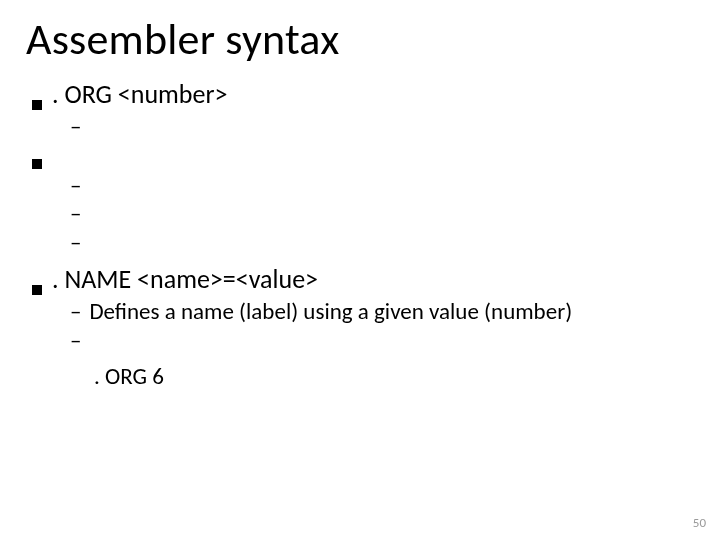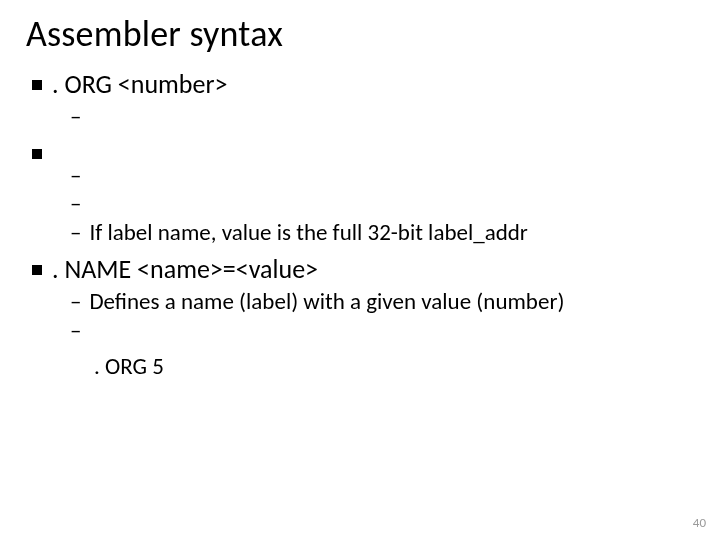--- a/index.html
+++ b/index.html
@@ -13,36 +13,36 @@
     overflow: hidden;
   }
   .slide {
     position: relative;
     width: 720px;
     height: 540px;
     box-sizing: border-box;
     padding: 12px 26px 0 26px;
   }
   .title {
-    font-size: 36px;
+    font-size: 44px;
     font-weight: 400;
     margin: 0 0 14px 0;
     letter-spacing: 0.2px;
   }
   ul.level1 {
     list-style: none;
     margin: 0;
     padding: 0;
   }
   ul.level1 > li {
     margin: 0 0 4px 0;
   }
   .l1-row {
     display: flex;
-    align-items: flex-start;
+    align-items: flex-end;
     margin-left: 6px;
   }
   .sq {
     display: inline-block;
     width: 10px;
     height: 10px;
     background: #000;
     margin-top: 10px;
     margin-right: 10px;
     flex: 0 0 auto;
@@ -107,38 +107,37 @@
       </div>
       <ul class="level2">
         <li>
           <span class="dash">–</span>
         </li>
         <li>
           <span class="dash">–</span>
         </li>
         <li>
           <span class="dash">–</span>
-          <span>If label name, value is the full 32-bit label_addr</span>
         </li>
       </ul>
     </li>
 
     <li>
       <div class="l1-row">
         <span class="sq"></span>
         <span class="l1-text">. NAME &lt;name&gt;=&lt;value&gt;</span>
       </div>
       <ul class="level2">
         <li>
           <span class="dash">–</span>
-          <span>Defines a name (label) with a given value (number)</span>
+          <span>Defines a name (label) using a given value (number)</span>
         </li>
         <li>
           <span class="dash">–</span>
         </li>
       </ul>
-      <div class="code-indent">. ORG 5</div>
+      <div class="code-indent">. ORG 6</div>
     </li>
 
   </ul>
 
-  <div class="pagenum">40</div>
+  <div class="pagenum">50</div>
 </div>
 
 </body></html>

